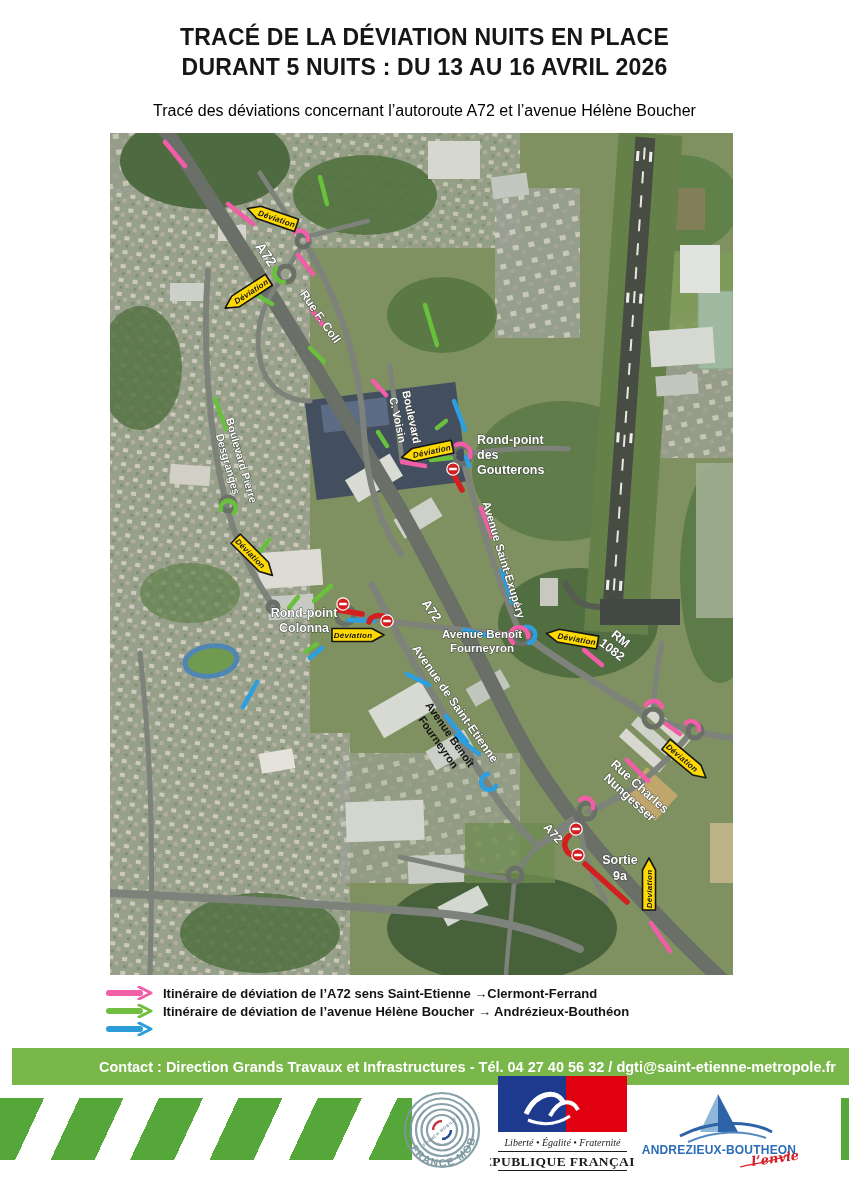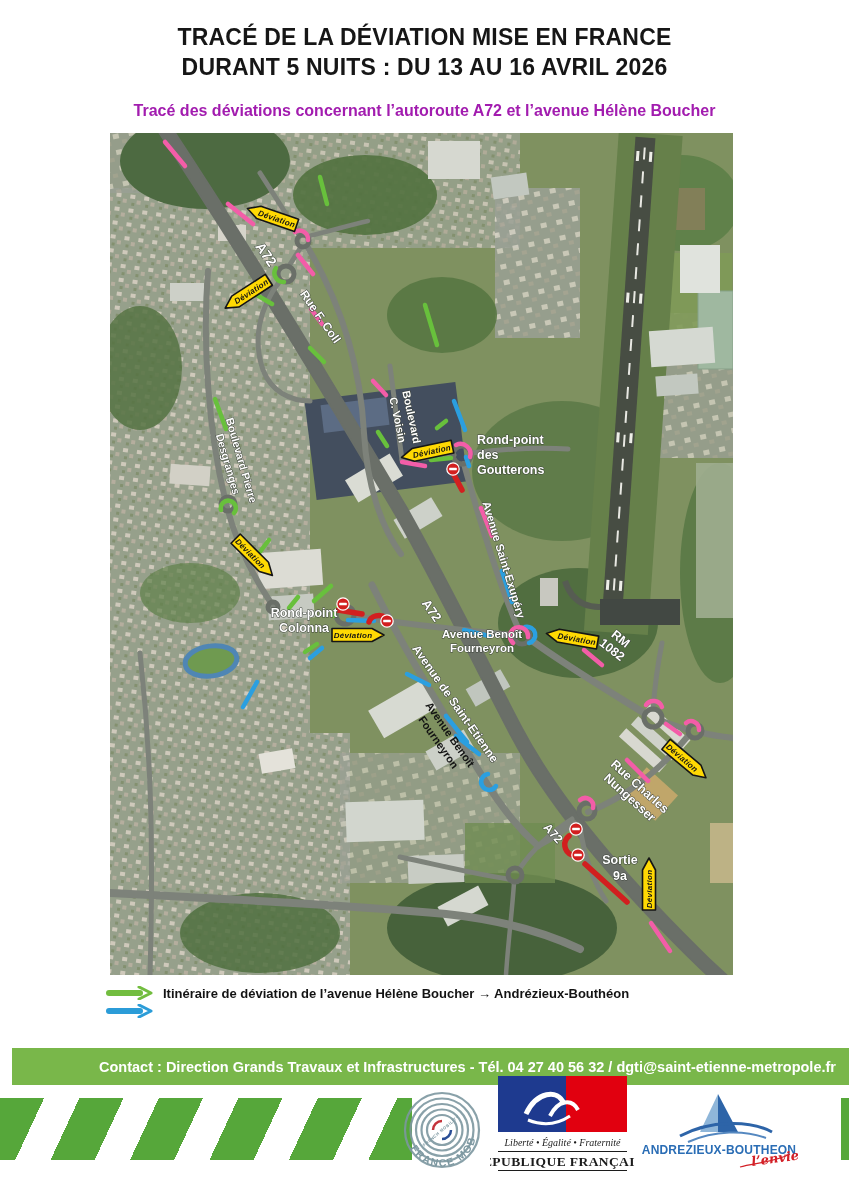--- a/index.html
+++ b/index.html
@@ -1,21 +1,21 @@
 <!DOCTYPE html>
 <html><head>
 <meta charset="utf-8">
 <style>
   html,body{margin:0;padding:0;background:#fff;}
   .page{position:relative;width:849px;height:1200px;background:#ffffff;margin:0 auto;
         font-family:"Liberation Sans",sans-serif;overflow:hidden;}
   .title{position:absolute;top:22px;left:0;width:100%;text-align:center;
          font-size:23px;font-weight:bold;color:#161616;line-height:1.32;letter-spacing:.2px;}
   .subtitle{position:absolute;top:102px;left:0;width:100%;text-align:center;
-            font-size:16px;font-weight:bold;color:#a21caf;}
+            font-size:16px;font-weight:normal;color:#000000;}
   .map-wrap{position:absolute;left:110px;top:133px;width:623px;height:842px;}
   .map-wrap svg{display:block;}
 
   
   .mlabel{fill:#ffffff;stroke:#3a4038;stroke-width:1;paint-order:stroke;stroke-linejoin:round;
           font-family:"Liberation Sans",sans-serif;font-weight:bold;}
   .mlabel.dark{fill:#131313;stroke:none;}
   .dev-arrow path{fill:#ffd903;stroke:#151515;stroke-width:1.6;stroke-linejoin:round;}
   .dev-arrow text{font:italic bold 8px "Liberation Sans",sans-serif;fill:#131313;
                   text-anchor:middle;letter-spacing:.3px;}
@@ -53,21 +53,21 @@
   .fm-tiny{font:bold 4.2px "Liberation Sans",sans-serif;fill:#7c97a0;letter-spacing:.5px;text-anchor:middle;}
   .ab-name{font:bold 12px "Liberation Sans",sans-serif;fill:#2a6db5;text-anchor:middle;letter-spacing:.2px;}
   .ab-tag{font:italic bold 13px "DejaVu Serif",serif;fill:#d32027;}
 </style>
 </head>
 <body>
 
 <div class="page">
 
   <div class="title">
-    <div>TRACÉ DE LA DÉVIATION MISE EN FRANCE</div>
+    <div>TRACÉ DE LA DÉVIATION NUITS EN PLACE</div>
     <div>DURANT 5 NUITS : DU 13 AU 16 AVRIL 2026</div>
   </div>
 
   <div class="subtitle">Tracé des déviations concernant l’autoroute A72 et l’avenue Hélène Boucher</div>
 
   <div class="map-wrap">
   <svg viewBox="0 0 623 842" width="623" height="842">
     <defs>
       <pattern id="urban" width="14" height="14" patternUnits="userSpaceOnUse" patternTransform="rotate(8)">
         <rect width="14" height="14" fill="#96a08b"></rect>
@@ -346,20 +346,27 @@
       <g>
         <text class="mlabel" font-size="12.5" text-anchor="middle" x="510" y="731">Sortie</text>
         <text class="mlabel" font-size="12.5" text-anchor="middle" x="510" y="747">9a</text>
       </g>
     </g>
   </svg>
   </div>
 
   <div class="legend">
     <div class="legend-row">
+      <svg class="la-pink" width="48" height="14" viewBox="0 0 48 14">
+        <line class="b" x1="3" y1="7" x2="34" y2="7" stroke-width="6" stroke-linecap="round"></line>
+        <polyline class="b" points="33,1 45,7 33,13" fill="none" stroke-width="3" stroke-linejoin="round" stroke-linecap="round"></polyline>
+      </svg>
+      <span class="legend-text">Itinéraire de déviation de l’A72 sens Saint-Etienne →Clermont-Ferrand</span>
+    </div>
+    <div class="legend-row">
       <svg class="la-green" width="48" height="14" viewBox="0 0 48 14">
         <line class="b" x1="3" y1="7" x2="34" y2="7" stroke-width="6" stroke-linecap="round"></line>
         <polyline class="b" points="33,1 45,7 33,13" fill="none" stroke-width="3" stroke-linejoin="round" stroke-linecap="round"></polyline>
       </svg>
       <span class="legend-text">Itinéraire de déviation de l’avenue Hélène Boucher → Andrézieux-Bouthéon</span>
     </div>
     <div class="legend-row">
       <svg class="la-blue" width="48" height="14" viewBox="0 0 48 14">
         <line class="b" x1="3" y1="7" x2="34" y2="7" stroke-width="6" stroke-linecap="round"></line>
         <polyline class="b" points="33,1 45,7 33,13" fill="none" stroke-width="3" stroke-linejoin="round" stroke-linecap="round"></polyline>

